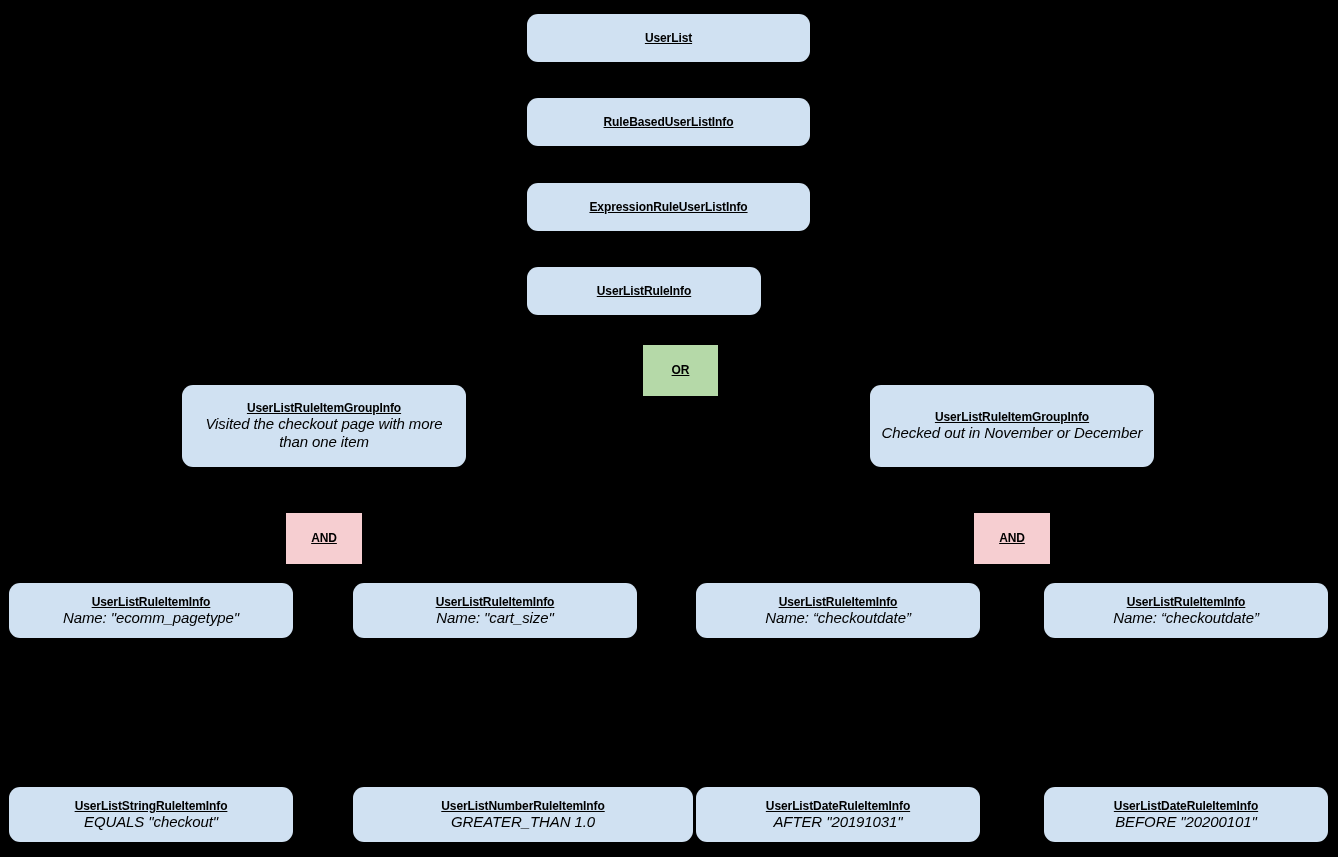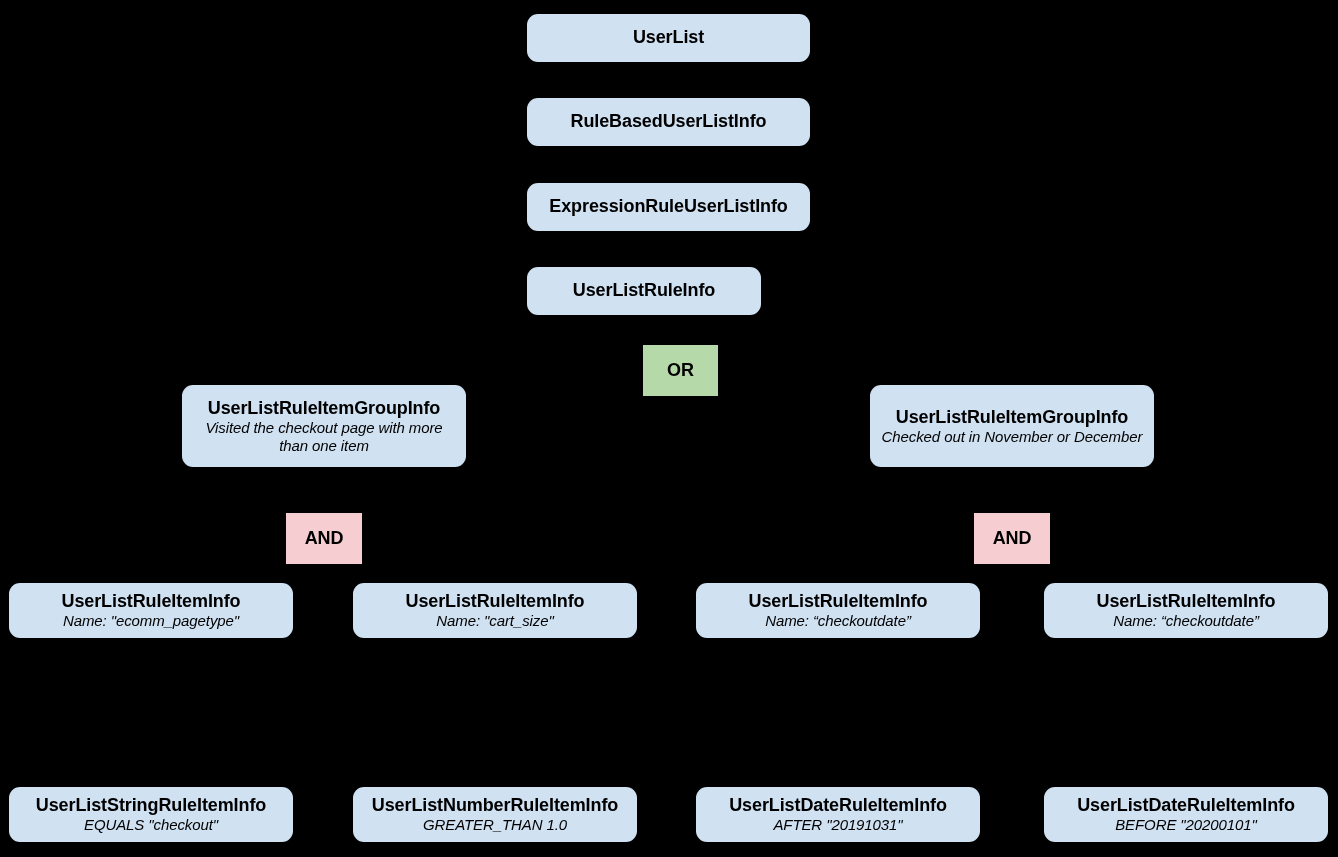--- a/index.html
+++ b/index.html
@@ -44,23 +44,24 @@
     text-align: center;
     color: #000000;
     line-height: 1.18;
   }
   .node.klass {
     background: #d0e1f2;
     border-radius: 11px;
   }
   .node .title {
     font-weight: bold;
-    font-size: 18px;
+    font-size: 12px;
     letter-spacing: -0.1px;
     white-space: nowrap;
+    text-decoration: underline;
   }
   .node .subtitle {
     font-style: italic;
     font-size: 15px;
     letter-spacing: -0.1px;
     padding: 0 10px;
   }
   .node.op {
     border-radius: 0;
     font-weight: bold;
@@ -152,21 +153,21 @@
   <div class="node klass" style="left:1044px; top:583px; width:284px; height:55px;">
     <div class="title">UserListRuleItemInfo</div>
     <div class="subtitle">Name: “checkoutdate”</div>
   </div>
 
   <div class="node klass" style="left:9px; top:787px; width:284px; height:55px;">
     <div class="title">UserListStringRuleItemInfo</div>
     <div class="subtitle">EQUALS "checkout"</div>
   </div>
 
-  <div class="node klass" style="left:353px; top:787px; width:284px; height:55px;">
+  <div class="node klass" style="left:353px; top:787px; width:340px; height:55px;">
     <div class="title">UserListNumberRuleItemInfo</div>
     <div class="subtitle">GREATER_THAN 1.0</div>
   </div>
 
   <div class="node klass" style="left:696px; top:787px; width:284px; height:55px;">
     <div class="title">UserListDateRuleItemInfo</div>
     <div class="subtitle">AFTER "20191031"</div>
   </div>
 
   <div class="node klass" style="left:1044px; top:787px; width:284px; height:55px;">

